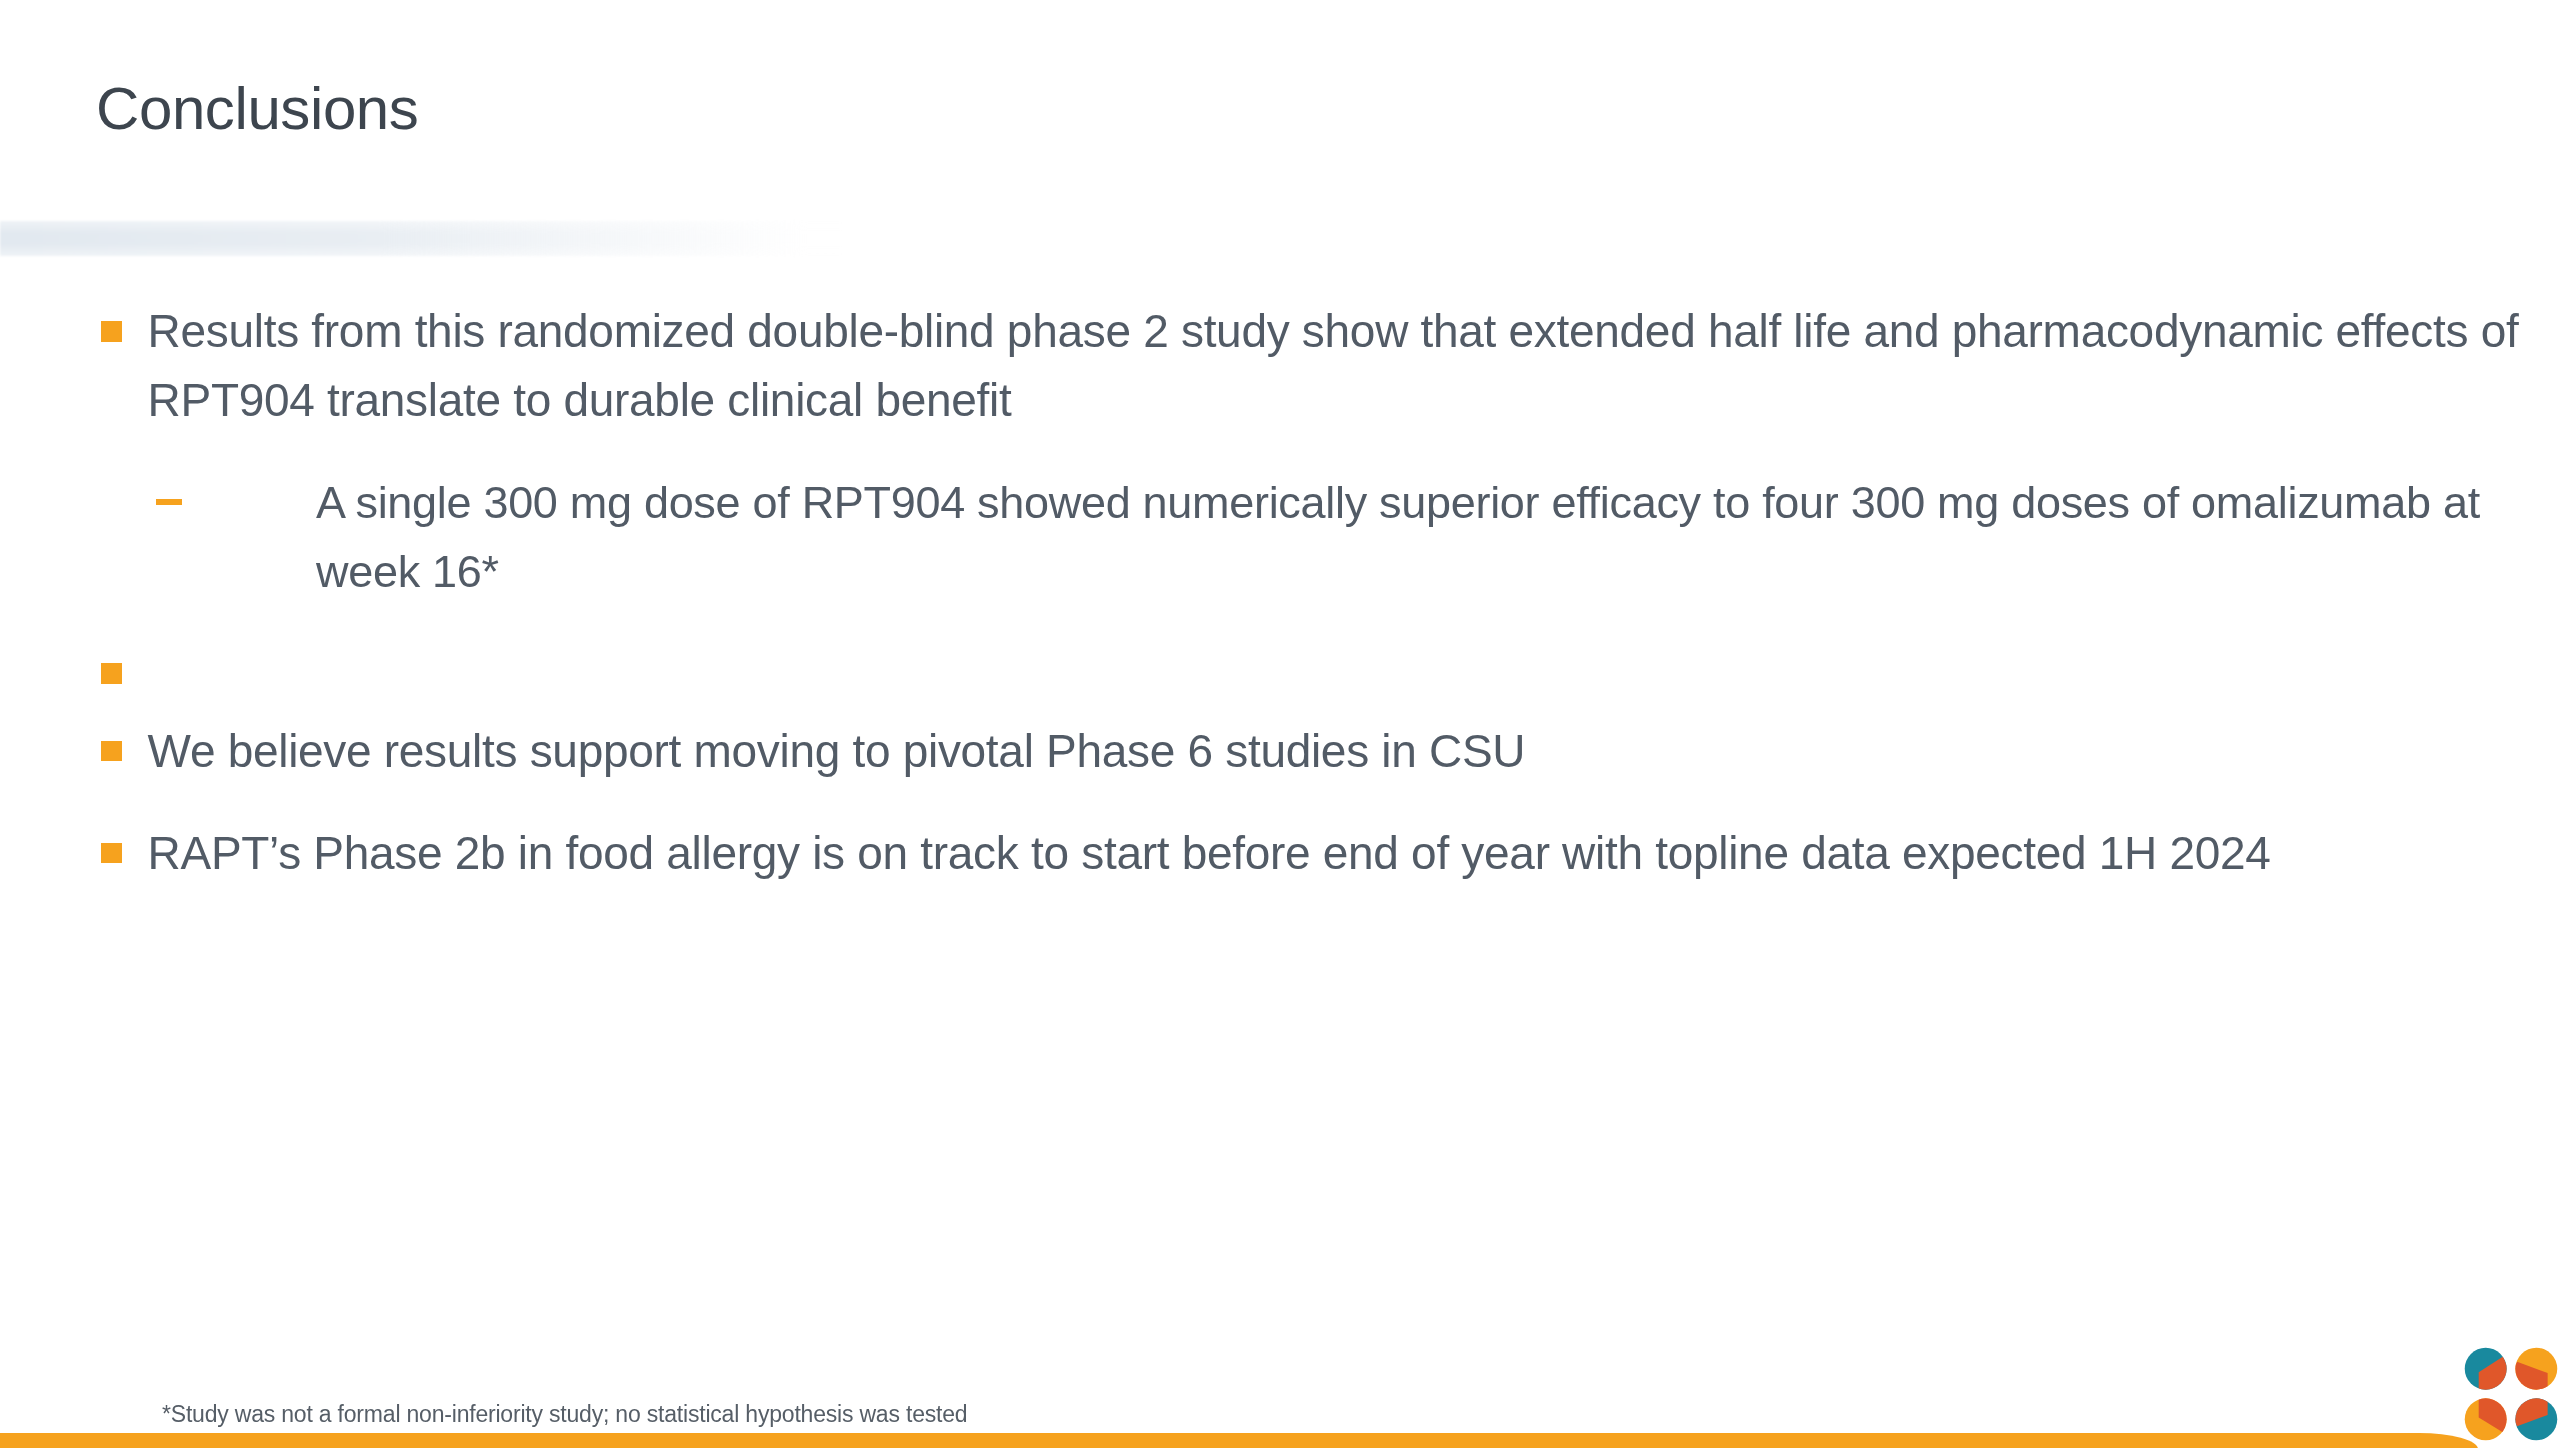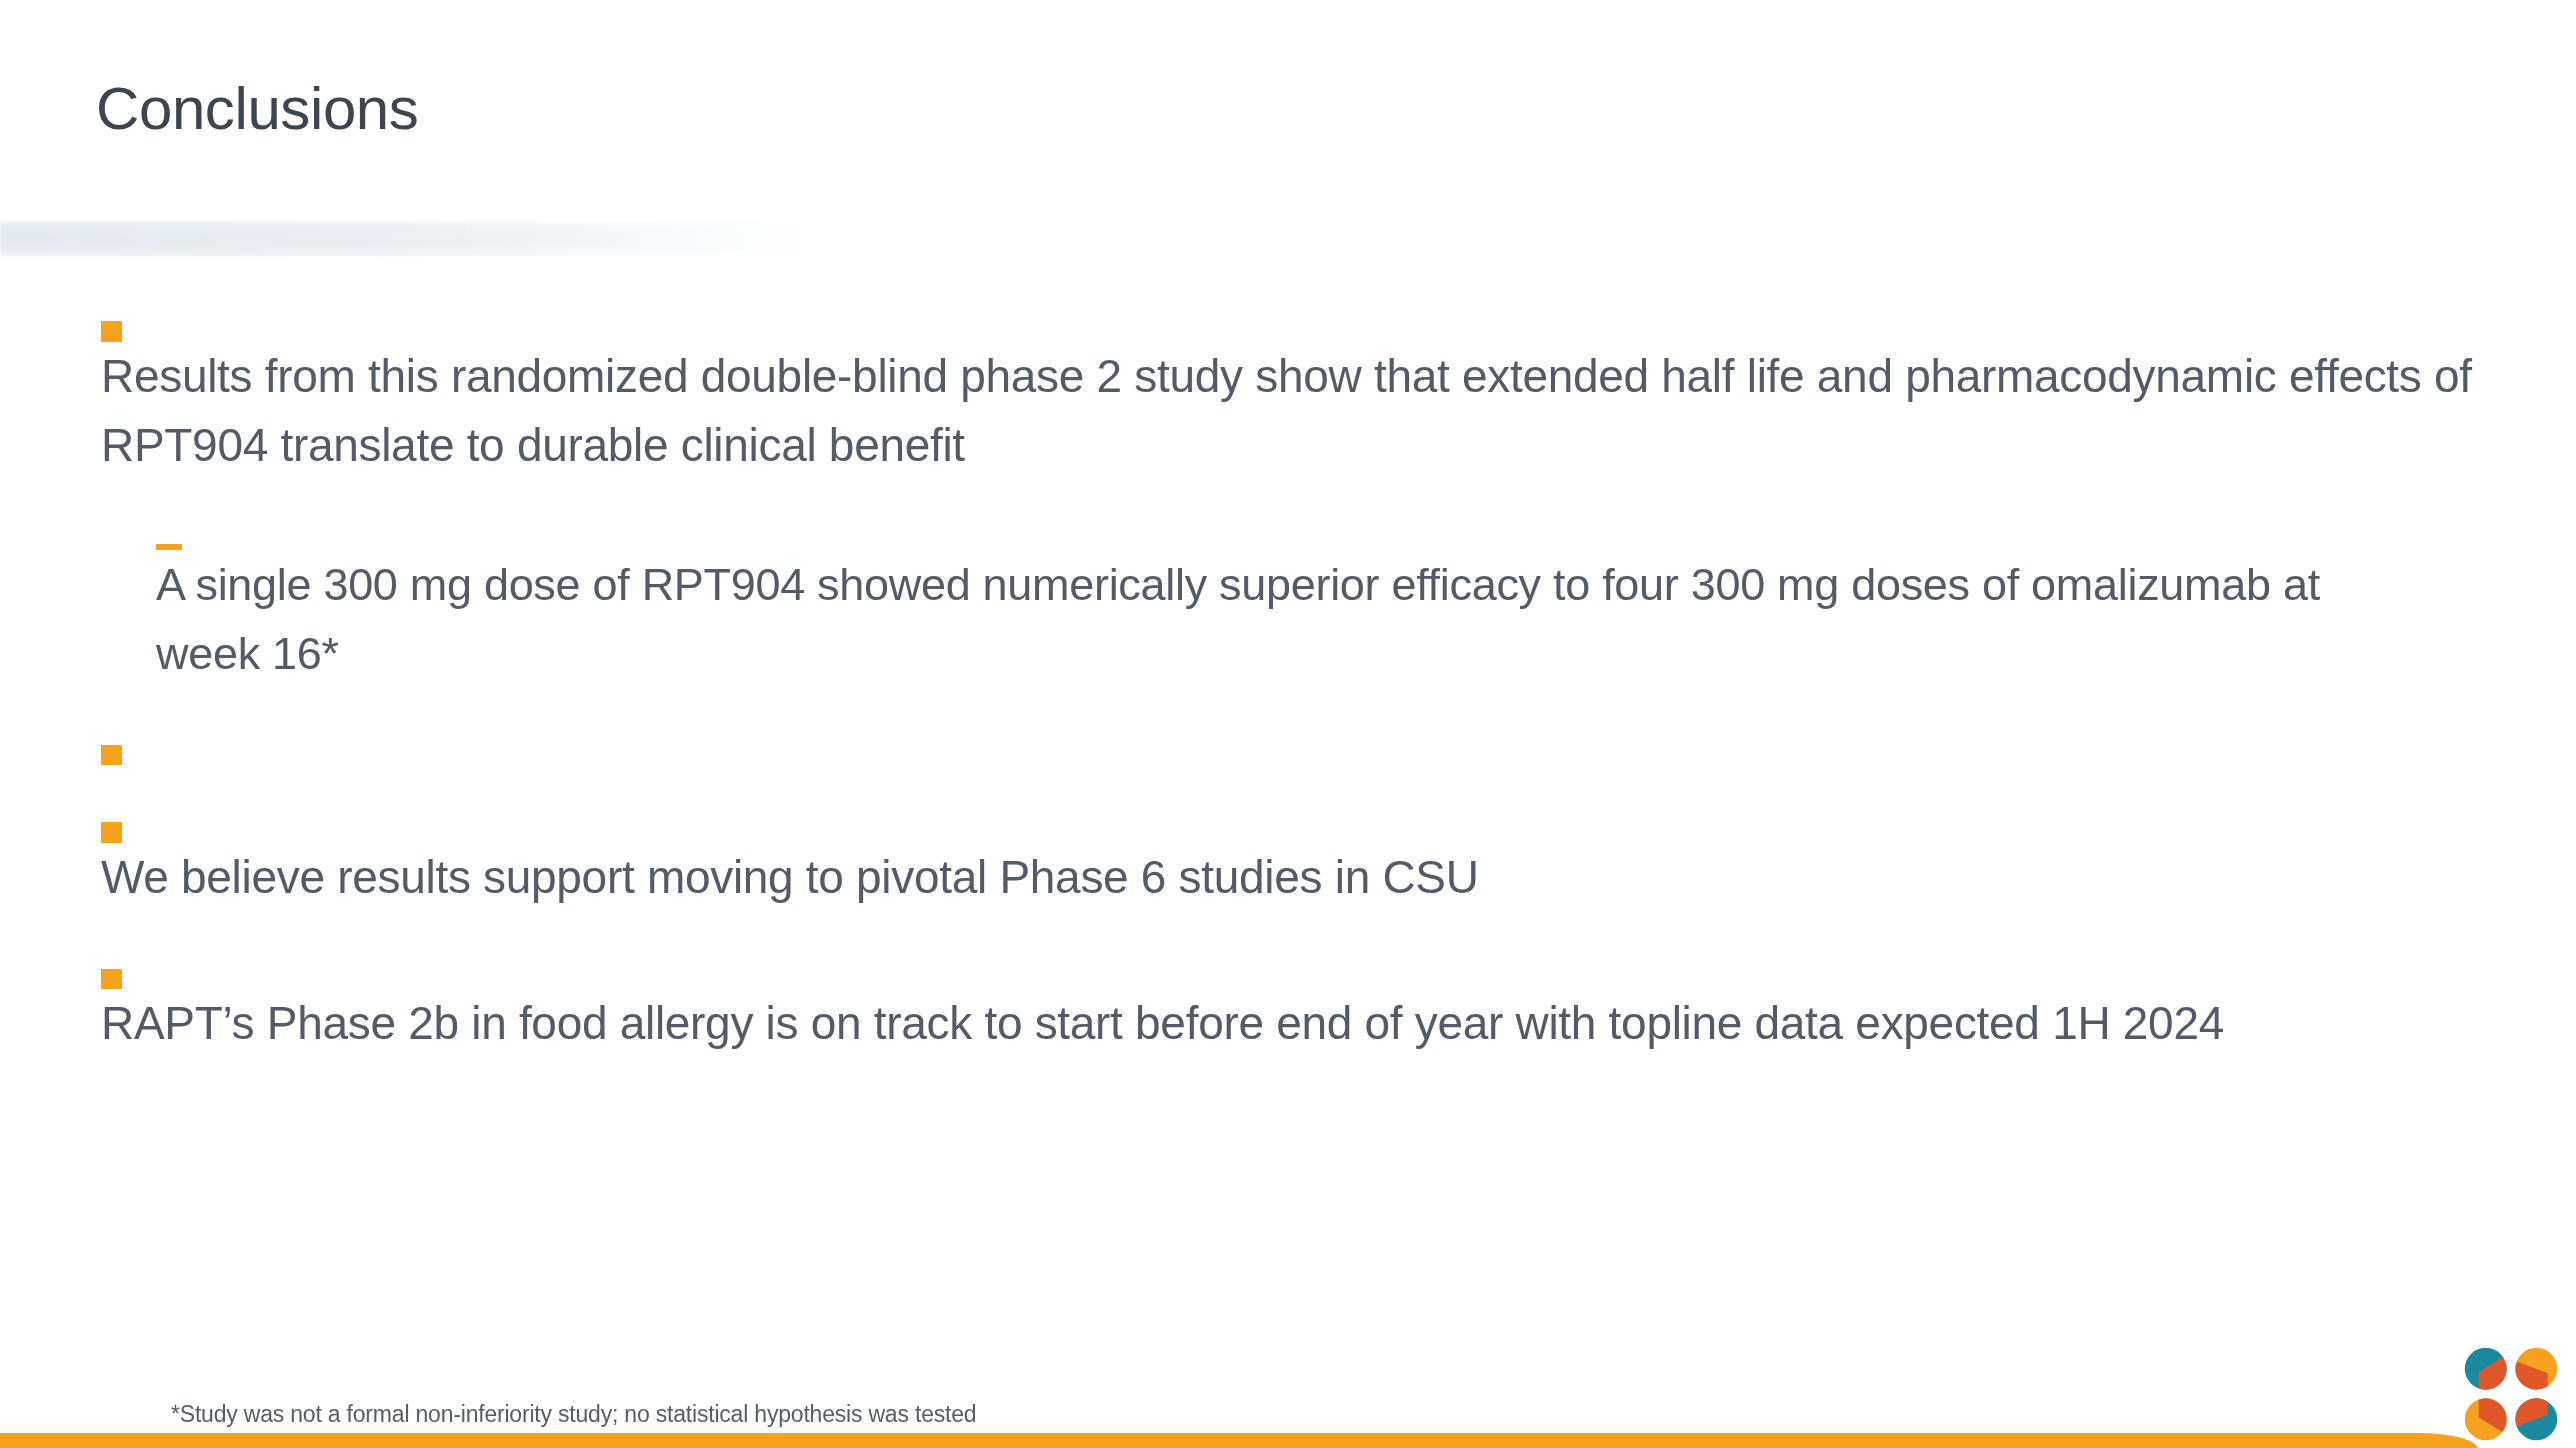--- a/index.html
+++ b/index.html
@@ -28,21 +28,21 @@
       linear-gradient(to right, #E2E9F0 0%, #E9EEF3 45%, rgba(255,255,255,0) 96%);
     filter:blur(0.9px);
   }
   .content{
     position:absolute;
     left:101px;top:297px;
     width:2430px;
     color:#525B66;
     letter-spacing:-0.3px;
   }
-  .row{display:flex;align-items:flex-start;margin-bottom:33px;flex-direction:column;}
+  .row{display:flex;align-items:flex-start;margin-bottom:33px;}
   .row.lvl1{font-size:46px;line-height:69px;}
   .row.lvl2{font-size:45px;line-height:69px;margin-left:55px;justify-content:space-between;}
   .row.lvl1 .txt{max-width:2387px;}
   .row.lvl2 .txt{max-width:2215px;}
   .sq{
     flex:none;width:20.6px;height:20.6px;
     background:#F6A21E;
     margin-top:24px;margin-right:26px;
   }
   .dash{
@@ -50,21 +50,21 @@
     background:#F6A21E;
     margin-top:31px;margin-right:15.5px;
   }
   .footer-pagenum{
     position:absolute;
     left:76px;top:1452px;
     font-size:26px;color:#4E5761;
   }
   .footnote{
     position:absolute;
-    left:171px;top:1401px;
+    left:162px;top:1401px;
     font-size:23px;color:#565E67;
     letter-spacing:-0.2px;
   }
   .bottom-bar{
     position:absolute;
     left:0;bottom:0;
     width:2478px;height:16.3px;
     background:#F6A21E;
     border-top-right-radius:60px 16.3px;
   }

